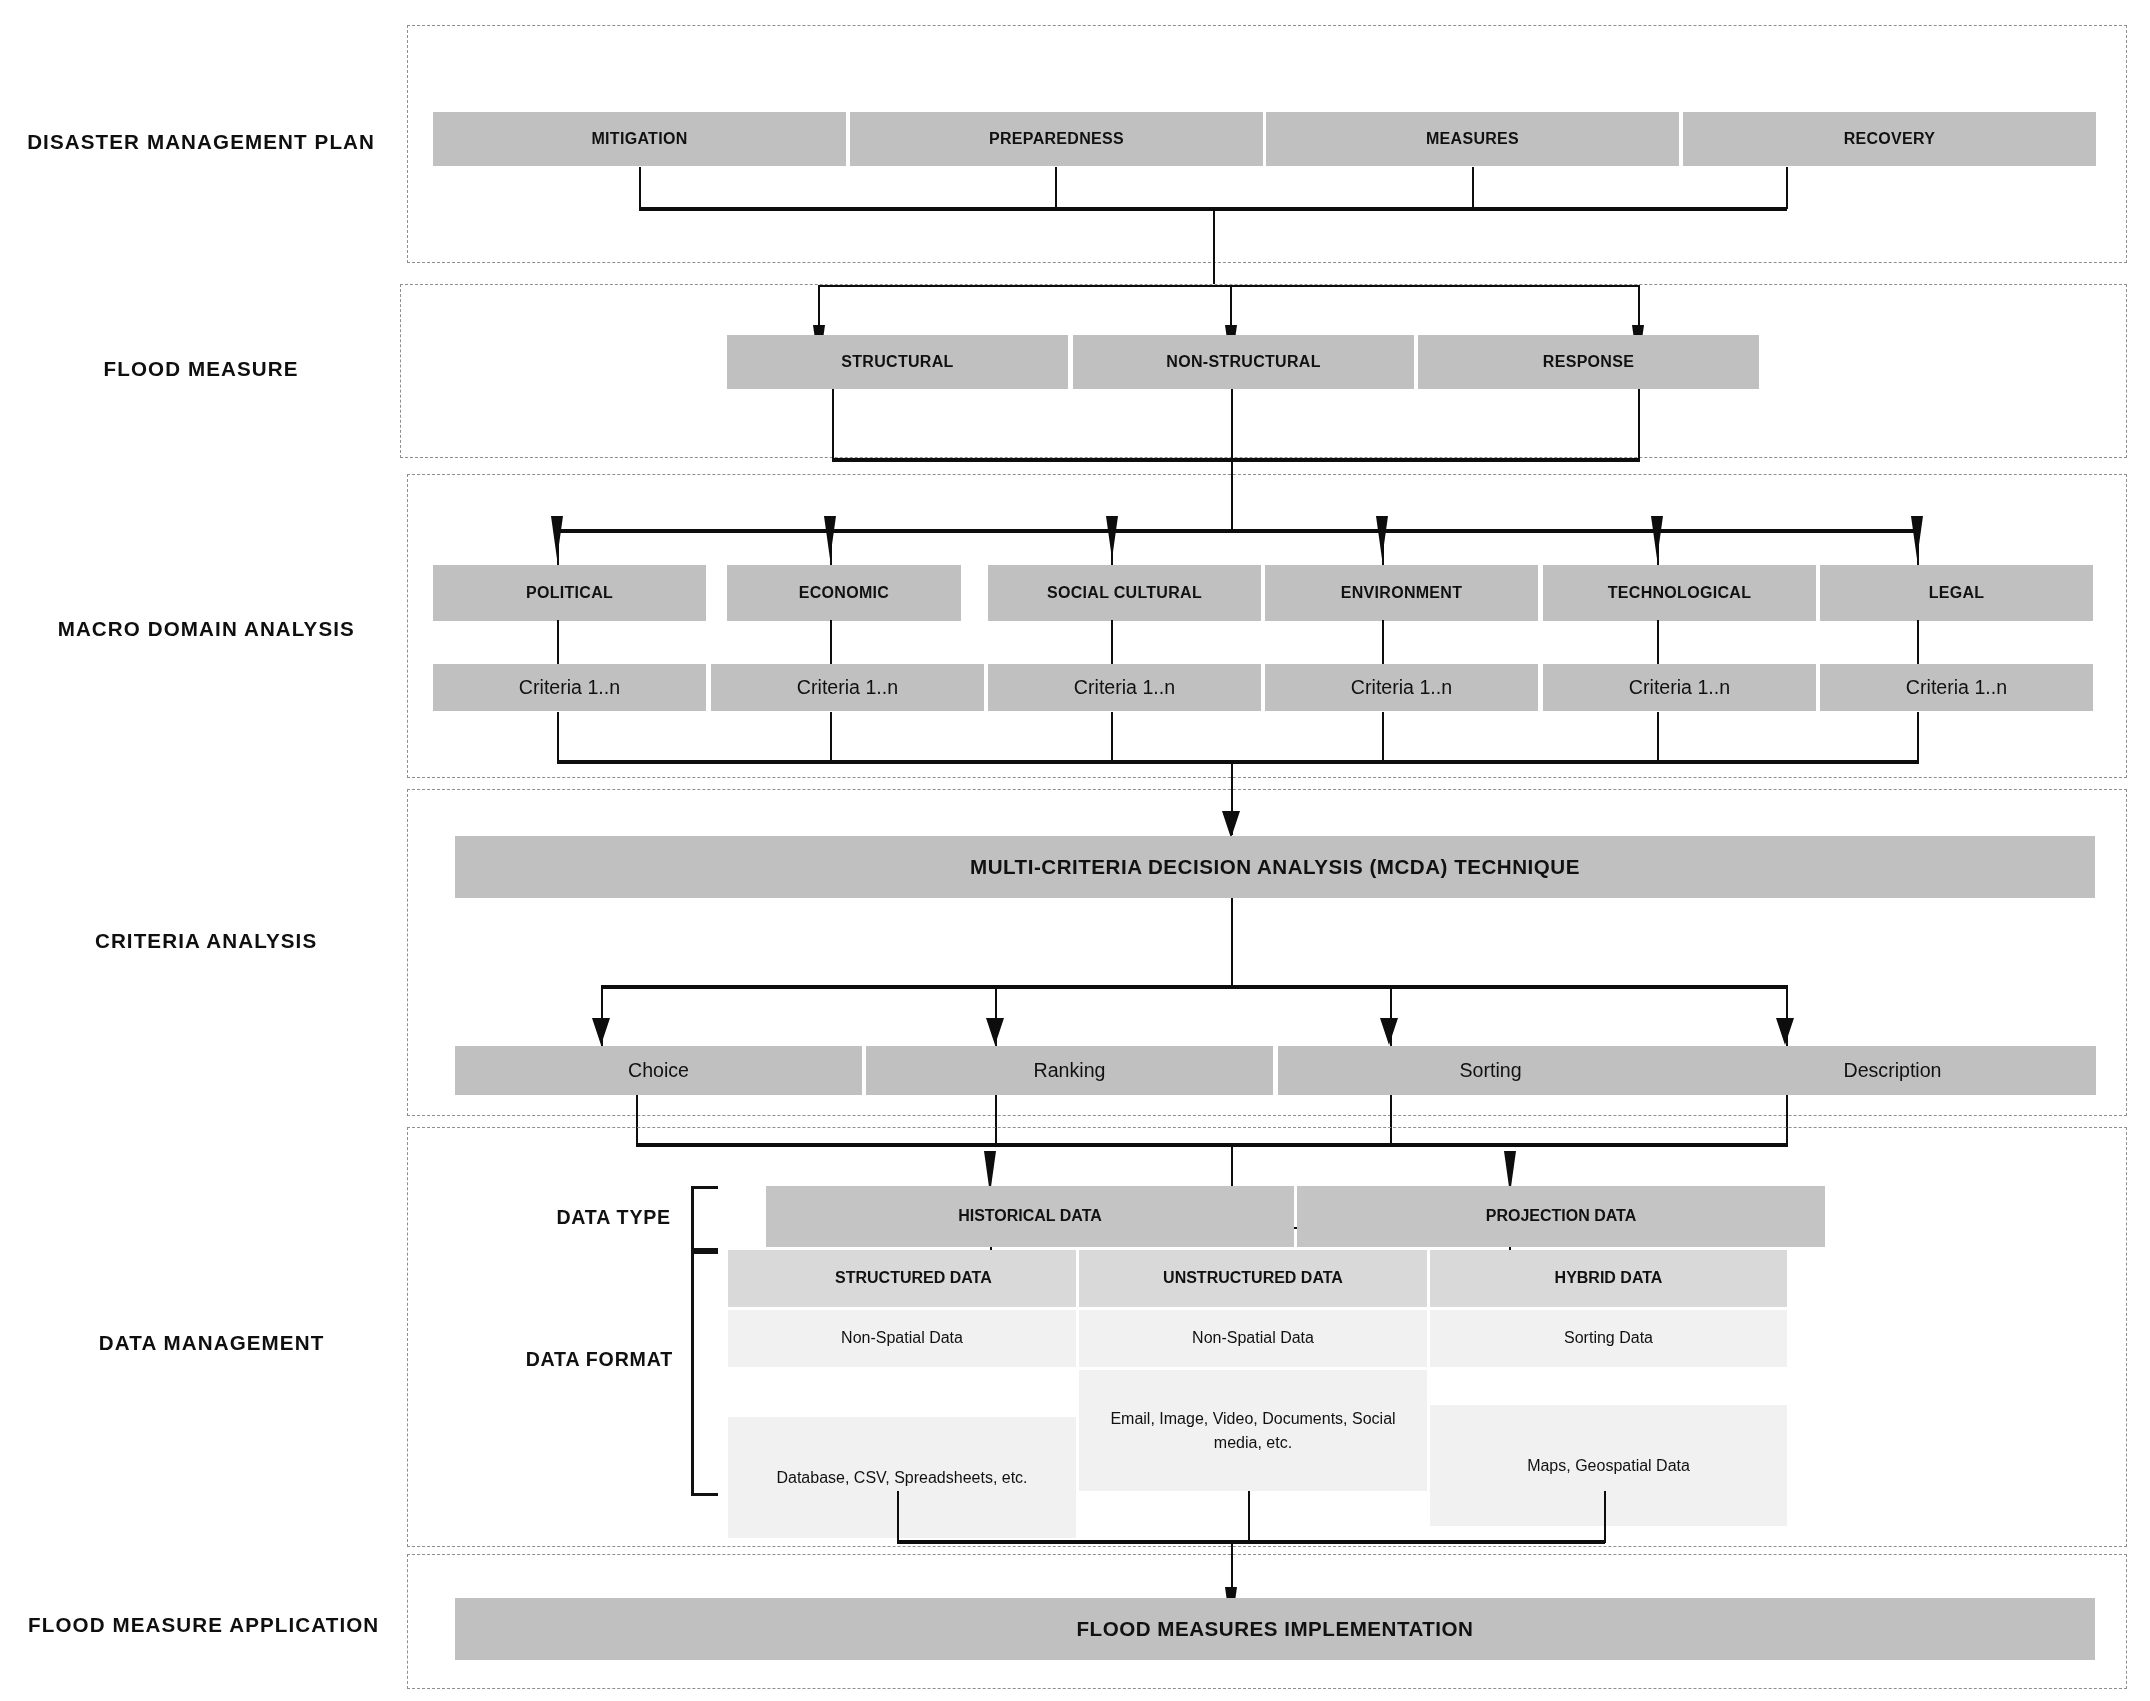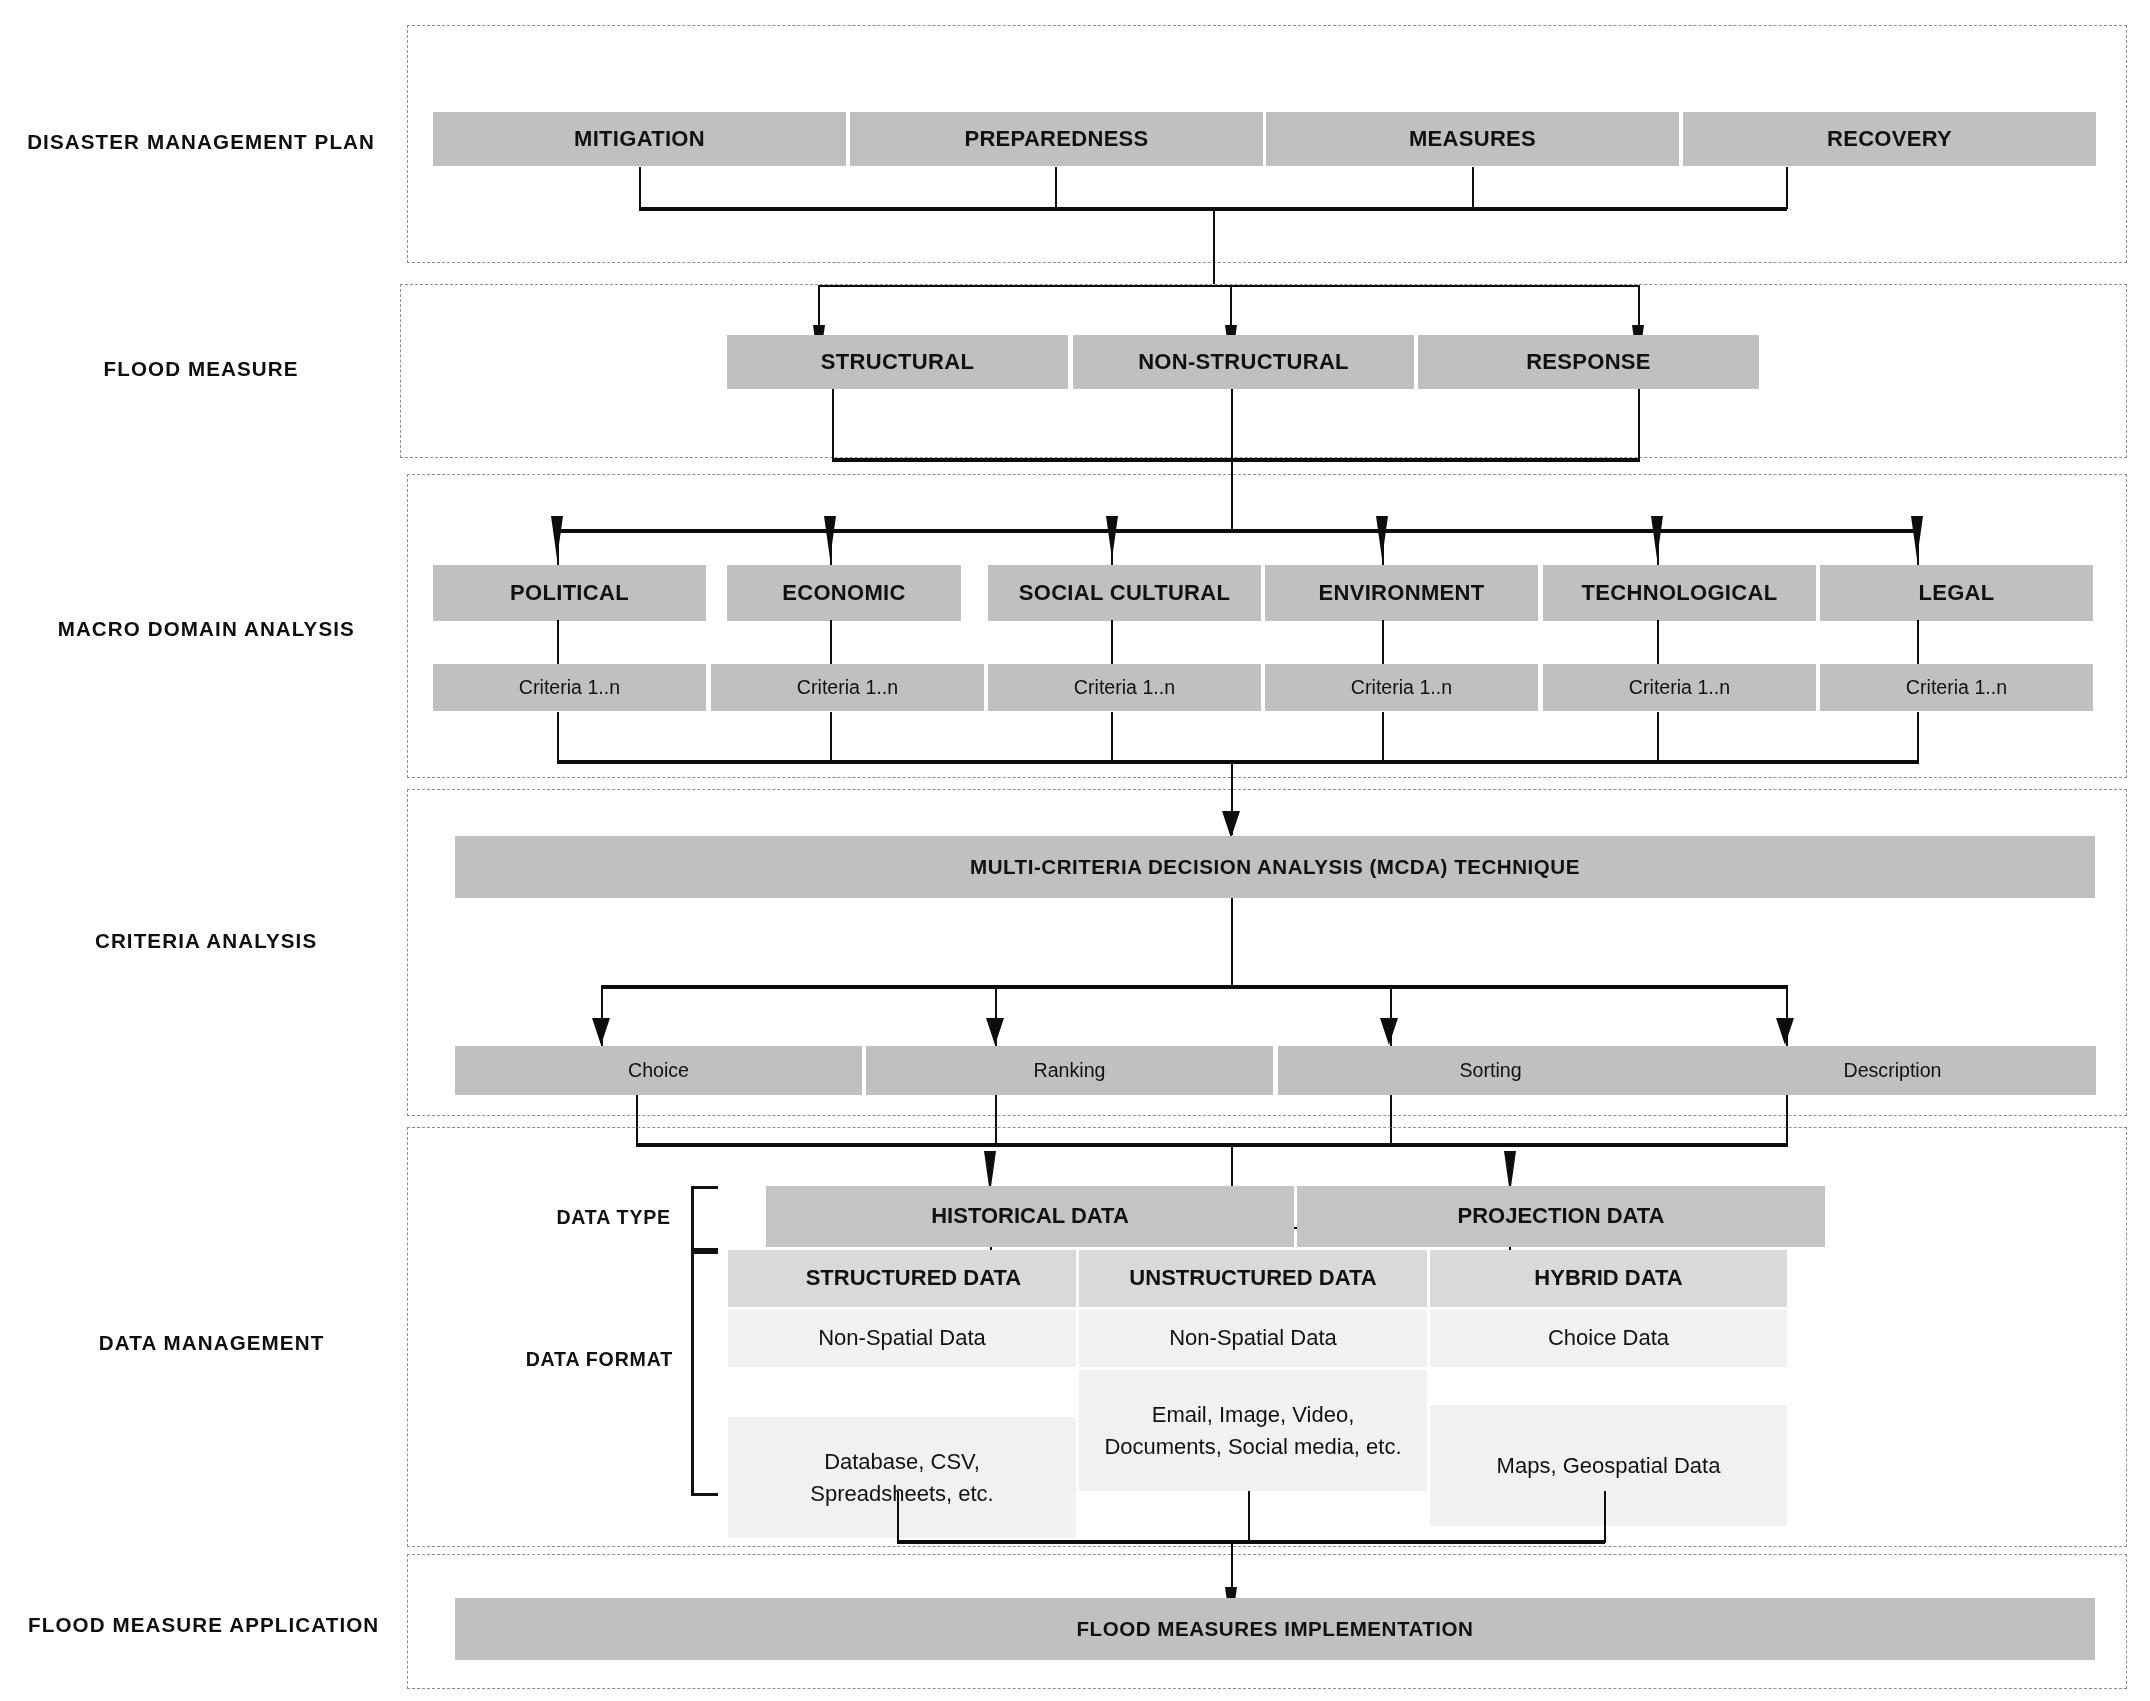--- a/index.html
+++ b/index.html
@@ -33,21 +33,21 @@
   }
 
   
   .node{
     display:flex;
     align-items:center;
     justify-content:center;
     text-align:center;
     background:#c0c0c0;
     color:#111111;
-    font-size:22px;
+    font-size:16px;
     line-height:1.3;
     padding:2.1px 5.2px;
   }
   .node.bold{font-weight:bold;letter-spacing:0.3px;}
   .node.plain{font-weight:normal;font-size:19.6px;}
 
   
   .tier-type{background:#c4c4c4;font-weight:bold;margin-left:38px;}
   .tier-fmt{background:#d9d9d9;font-weight:bold;}
   .tier-val{background:#f1f1f1;font-weight:normal;}
@@ -226,21 +226,21 @@
 
   <div class="abs node tier-type" style="left:728px;top:1186px;width:528px;height:61px;">HISTORICAL DATA</div>
   <div class="abs node tier-type" style="left:1259px;top:1186px;width:528px;height:61px;">PROJECTION DATA</div>
 
   <div class="abs node tier-fmt" style="left:728px;top:1250px;width:348px;height:57px;padding-left:28px;">STRUCTURED  DATA</div>
   <div class="abs node tier-fmt" style="left:1079px;top:1250px;width:348px;height:57px;">UNSTRUCTURED  DATA</div>
   <div class="abs node tier-fmt" style="left:1430px;top:1250px;width:357px;height:57px;">HYBRID DATA</div>
 
   <div class="abs node tier-val" style="left:728px;top:1310px;width:348px;height:57px;">Non-Spatial Data</div>
   <div class="abs node tier-val" style="left:1079px;top:1310px;width:348px;height:57px;">Non-Spatial Data</div>
-  <div class="abs node tier-val" style="left:1430px;top:1310px;width:357px;height:57px;">Choice Data</div>
+  <div class="abs node tier-val" style="left:1430px;top:1310px;width:357px;height:57px;">Sorting Data</div>
 
   <div class="abs node tier-val" style="left:728px;top:1370px;width:348px;height:121px;padding:5.2px 27px;line-height:1.45;margin-top:47px;">Database, CSV, Spreadsheets, etc.</div>
   <div class="abs node tier-val" style="left:1079px;top:1370px;width:348px;height:121px;padding:5.2px 17.5px;line-height:1.45;">Email, Image, Video, Documents, Social media, etc.</div>
   <div class="abs node tier-val" style="left:1430px;top:1370px;width:357px;height:121px;padding:5.2px 15.5px;line-height:1.45;margin-top:35px;">Maps, Geospatial Data</div>
 
   <div class="vline" style="left:897px;top:1491px;height:52px;"></div>
   <div class="vline" style="left:1248px;top:1491px;height:52px;"></div>
   <div class="vline" style="left:1604px;top:1491px;height:52px;"></div>
   <div class="hbus" style="left:897px;top:1540px;width:708px;"></div>
   <div class="vline" style="left:1231px;top:1540px;height:70px;"></div>

